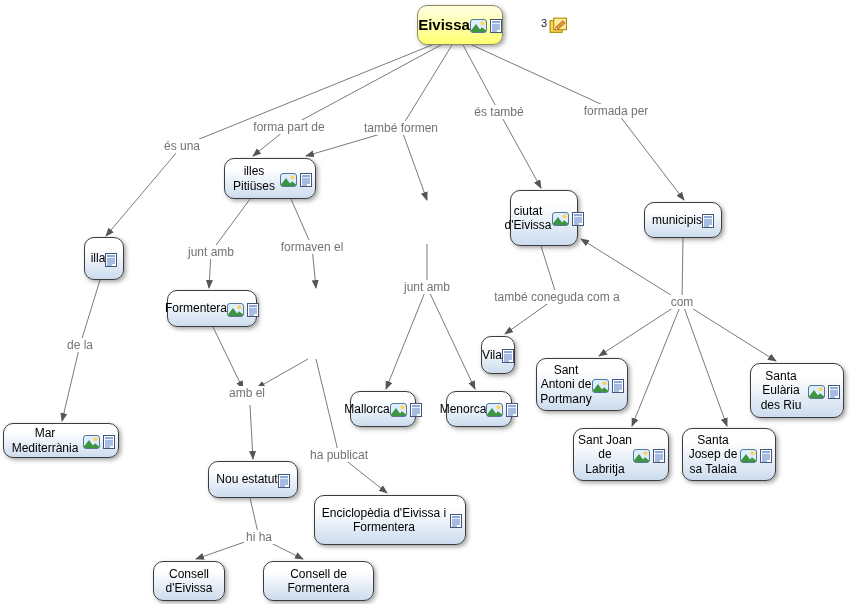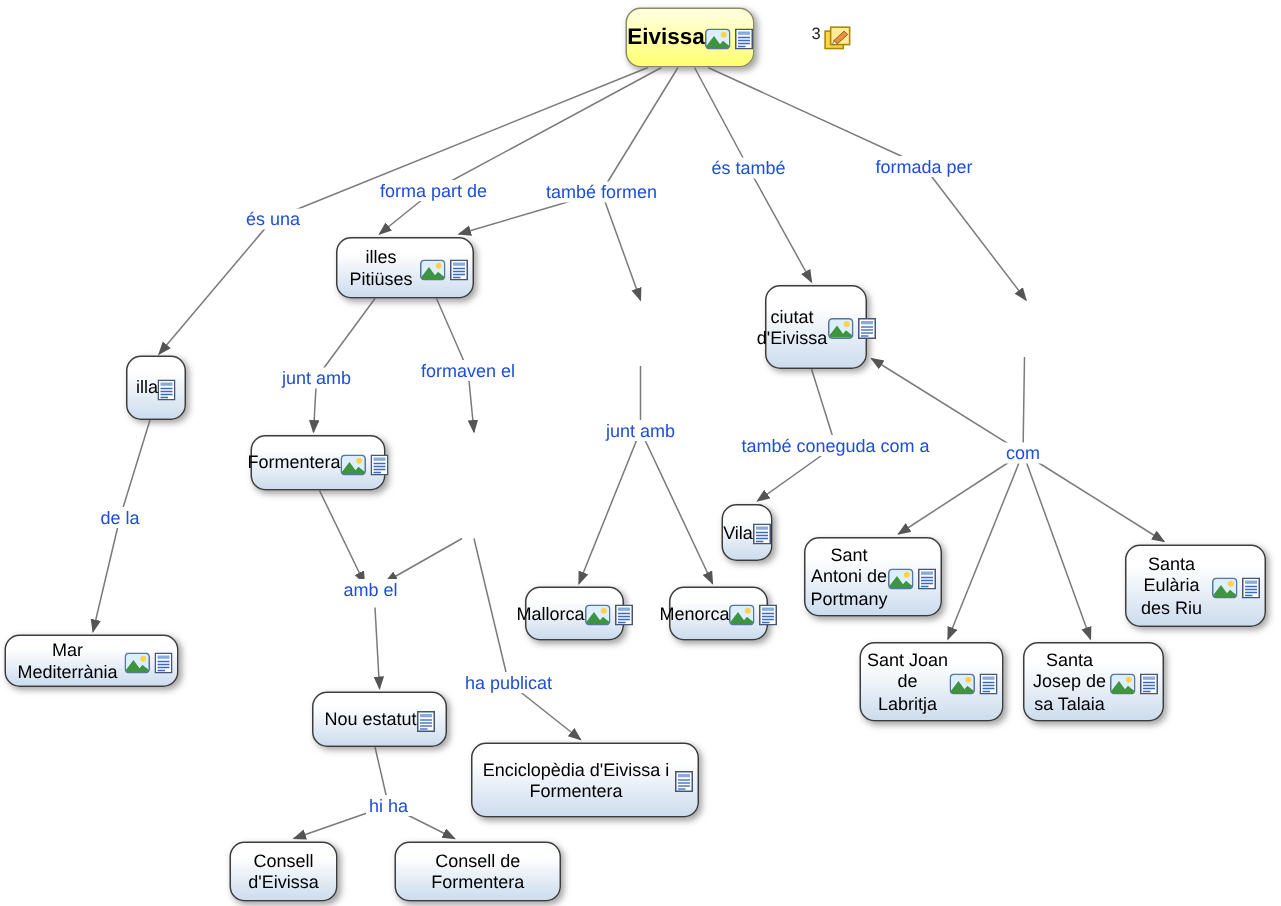--- a/index.html
+++ b/index.html
@@ -25,21 +25,21 @@
     font-weight:bold; font-size:15px;
   }
 
   .ic { display:block; }
   .ic-img { width:17px; height:14px; }
   .ic-doc { width:12px; height:14px; }
   .ic-note { width:19px; height:17px; }
 
   .linklabel {
     position:absolute; z-index:2; transform:translate(-50%,-50%);
-    font-size:12px; color:#1d4ed8; background:#fff; padding:0 2px; white-space:nowrap;
+    font-size:12px; color:#737373; background:#fff; padding:0 2px; white-space:nowrap;
   }
 
   .annot {
     position:absolute; z-index:3; display:flex; align-items:flex-start; gap:2px;
     font-size:11px; color:#222;
   }
 </style>
 </head>
 <body>
 
@@ -237,20 +237,28 @@
 
   <div class="node" style="left:481px;top:336px;width:34px;height:38px">
     <div>Vila</div>
     <div class="icons">
         <svg class="ic ic-doc">
           <use href="#sym-doc"></use>
         </svg>
       </div>
   </div>
 
+  <div class="node" style="left:644px;top:202px;width:78px;height:36px">
+    <div>municipis</div>
+    <div class="icons">
+        <svg class="ic ic-doc">
+          <use href="#sym-doc"></use>
+        </svg>
+      </div>
+  </div>
 
   <div class="node" style="left:536px;top:358px;width:92px;height:53px">
     <div>Sant Antoni de Portmany</div>
     <div class="icons">
       <svg class="ic ic-img">
           <use href="#sym-img"></use>
         </svg>
       <svg class="ic ic-doc">
           <use href="#sym-doc"></use>
         </svg>

